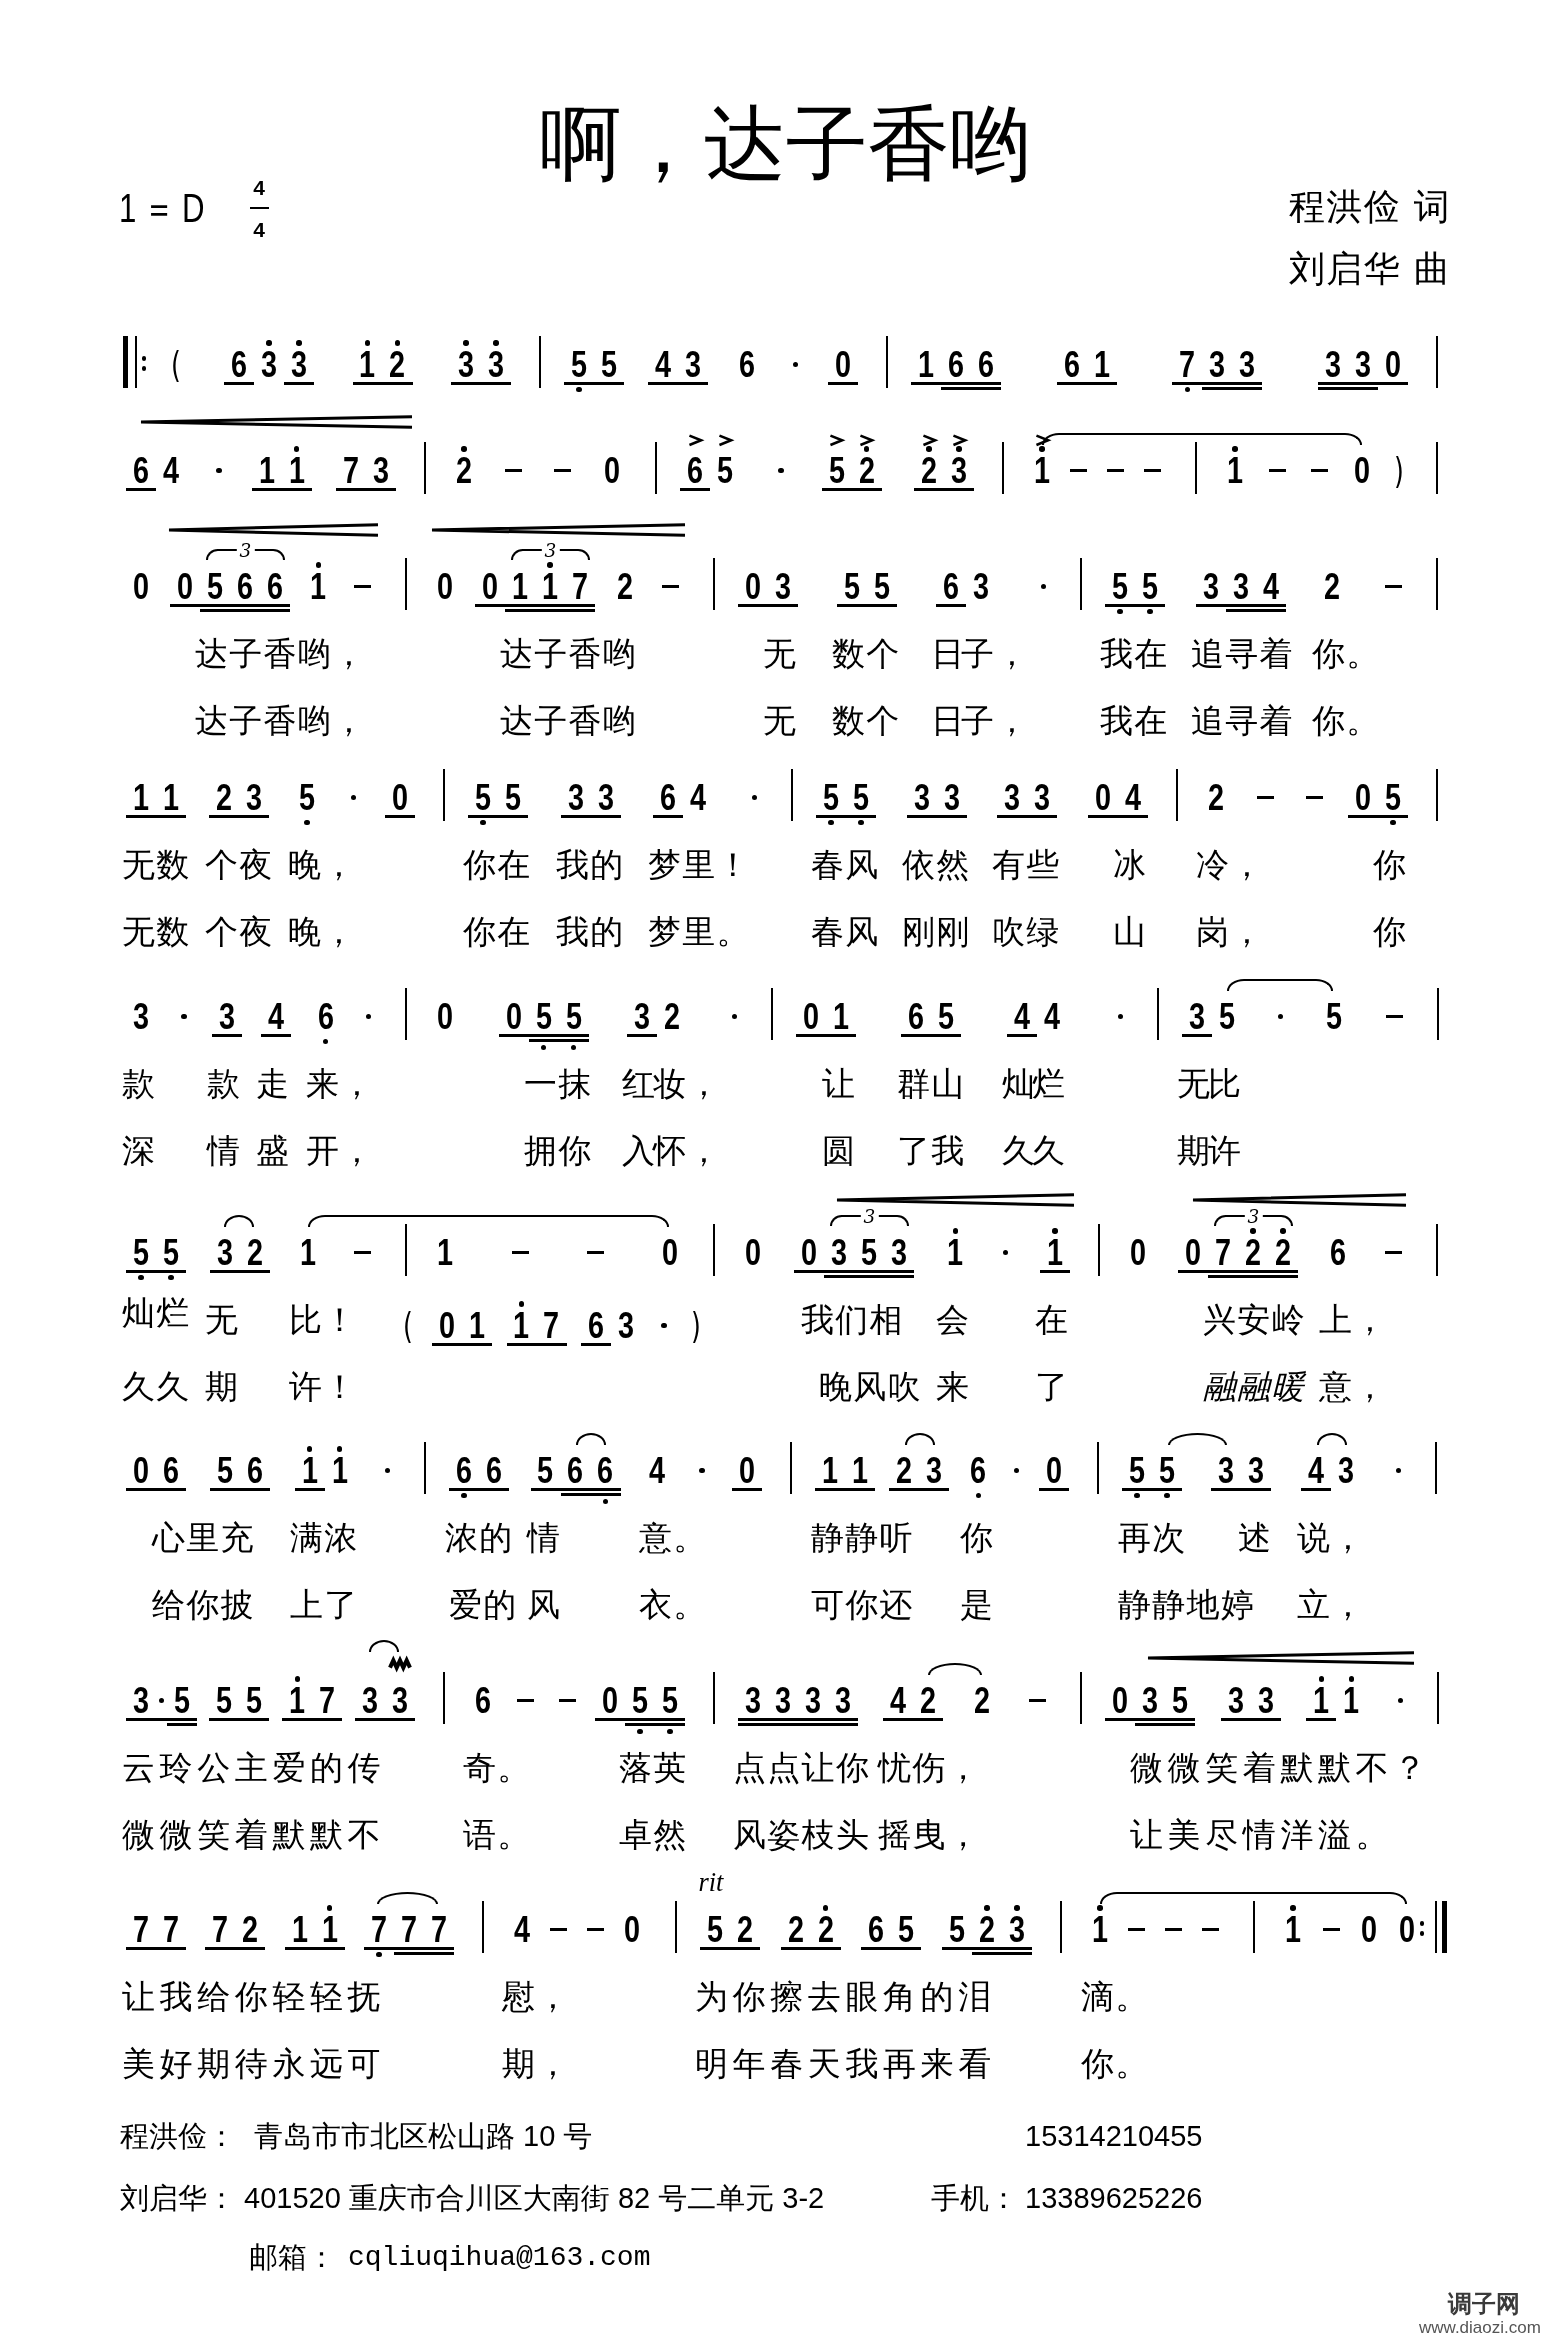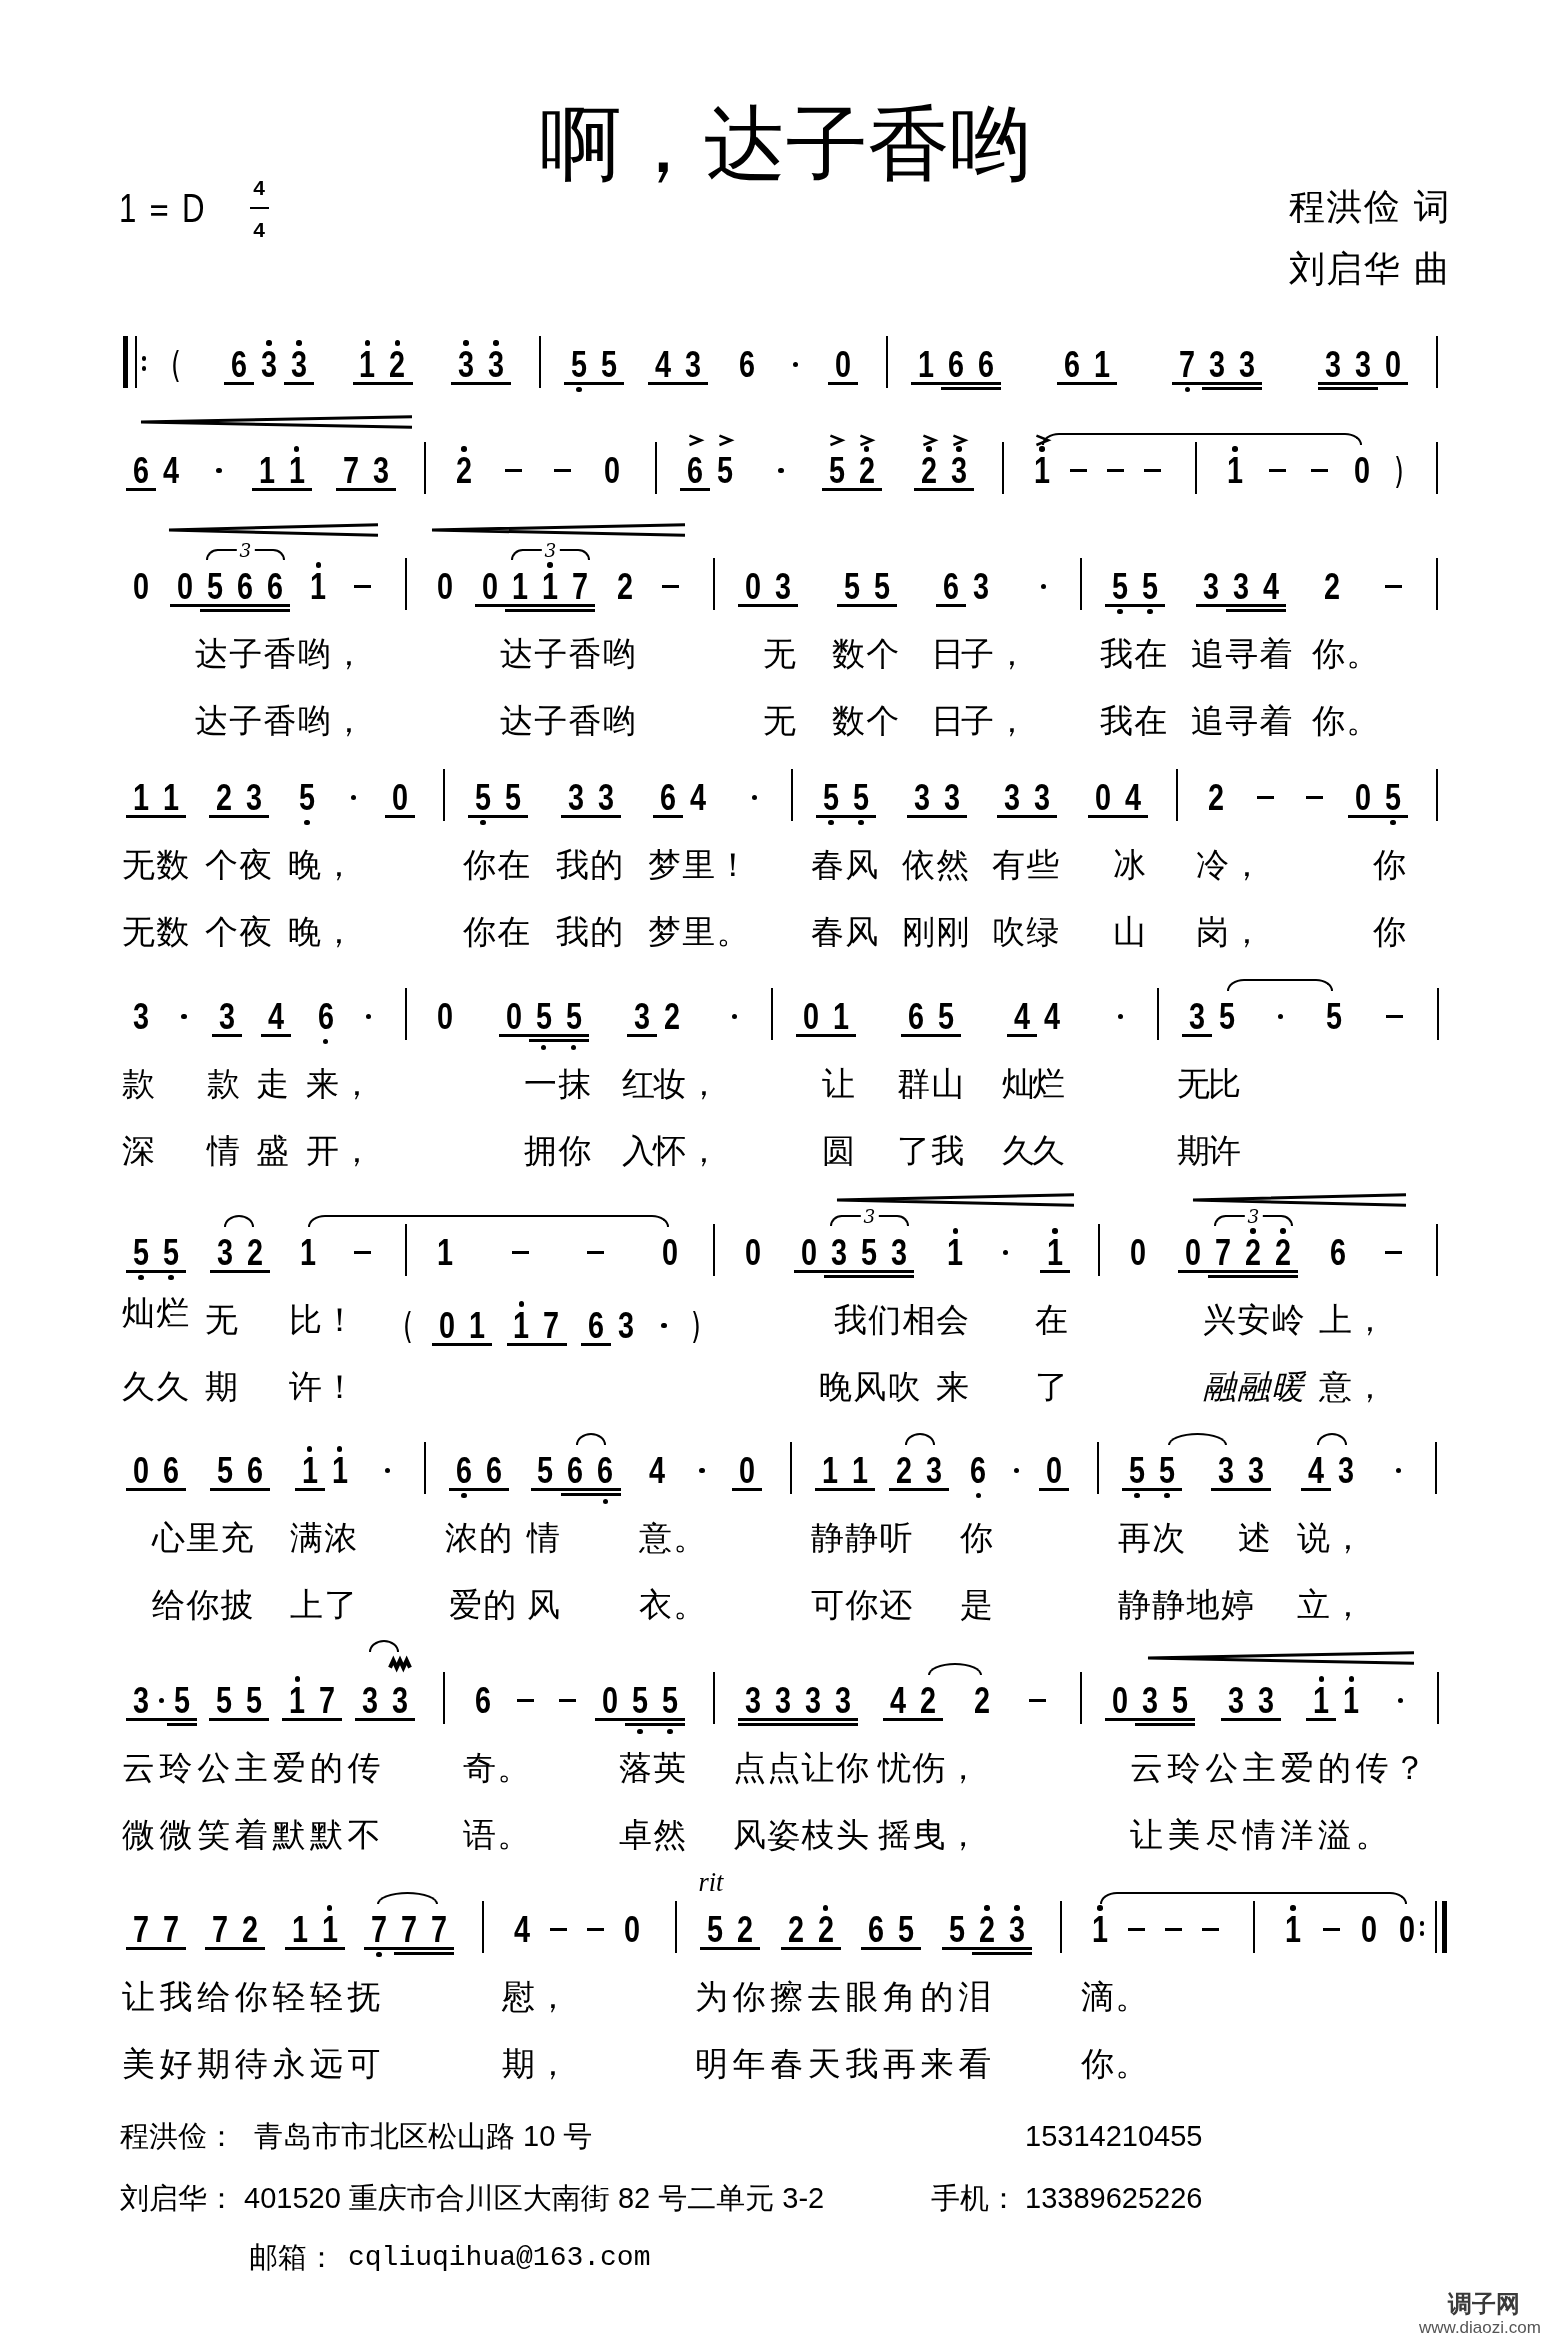--- a/index.html
+++ b/index.html
@@ -797,21 +797,21 @@
           </span>
           <span class="group">
             <span class="note adot">
               <span class="adotmark"></span>
             </span>
           </span>
           <span class="group">
             <span class="note paren"><span class="d">)</span></span>
           </span>
         </div>
-        <span class="lyric" style="left: 834px; top: 113px;">我们相</span>
+        <span class="lyric" style="left: 801px; top: 113px;">我们相</span>
         <span class="lyric" style="left: 936px; top: 113px;">会</span>
         <span class="lyric" style="left: 1035px; top: 113px;">在</span>
         <span class="lyric" style="left: 819px; top: 180px;">晚风吹</span>
         <span class="lyric" style="left: 936px; top: 180px;">来</span>
         <span class="lyric" style="left: 1035px; top: 180px;">了</span>
         <span class="lyric" style="left: 1203px; top: 113px;">兴安岭</span>
         <span class="lyric" style="left: 1319px; top: 113px;">上，</span>
         <span class="lyric" style="left: 1203px; top: 180px; font-style: italic;">融融暖</span>
         <span class="lyric" style="left: 1319px; top: 180px;">意，</span>
         <div class="slur short" style="left: 224px; width: 30px; top: 28px;"></div>
@@ -1048,21 +1048,21 @@
         <span class="lyric" style="left: 122px; top: 113px; letter-spacing: 4.6px;">云玲公主爱的传</span>
         <span class="lyric" style="left: 122px; top: 180px; letter-spacing: 4.6px;">微微笑着默默不</span>
         <span class="lyric" style="left: 463px; top: 113px;">奇。</span>
         <span class="lyric" style="left: 619px; top: 113px;">落英</span>
         <span class="lyric" style="left: 463px; top: 180px;">语。</span>
         <span class="lyric" style="left: 619px; top: 180px;">卓然</span>
         <span class="lyric" style="left: 733px; top: 113px;">点点让你</span>
         <span class="lyric" style="left: 878px; top: 113px;">忧伤，</span>
         <span class="lyric" style="left: 733px; top: 180px;">风姿枝头</span>
         <span class="lyric" style="left: 878px; top: 180px;">摇曳，</span>
-        <span class="lyric" style="left: 1130px; top: 113px; letter-spacing: 4.6px;">云玲公主爱的传？</span>
+        <span class="lyric" style="left: 1130px; top: 113px; letter-spacing: 4.6px;">微微笑着默默不？</span>
         <span class="lyric" style="left: 1130px; top: 180px; letter-spacing: 4.6px;">让美尽情洋溢。</span>
         <div class="slur short" style="left: 369px; width: 30px; top: 4.6px;"></div>
         <div class="slur short" style="left: 928px; width: 54px; top: 28px;"></div>
       </div>
       <div class="system" style="top: 1864px;">
         <div class="staff" style="left: 126px;">
           <div class="measure first" style="width: 357px;">
             <div class="mrow">
               <span class="group">
                 <span class="note"><span class="d">7</span><i class="ul ul1"></i></span>

